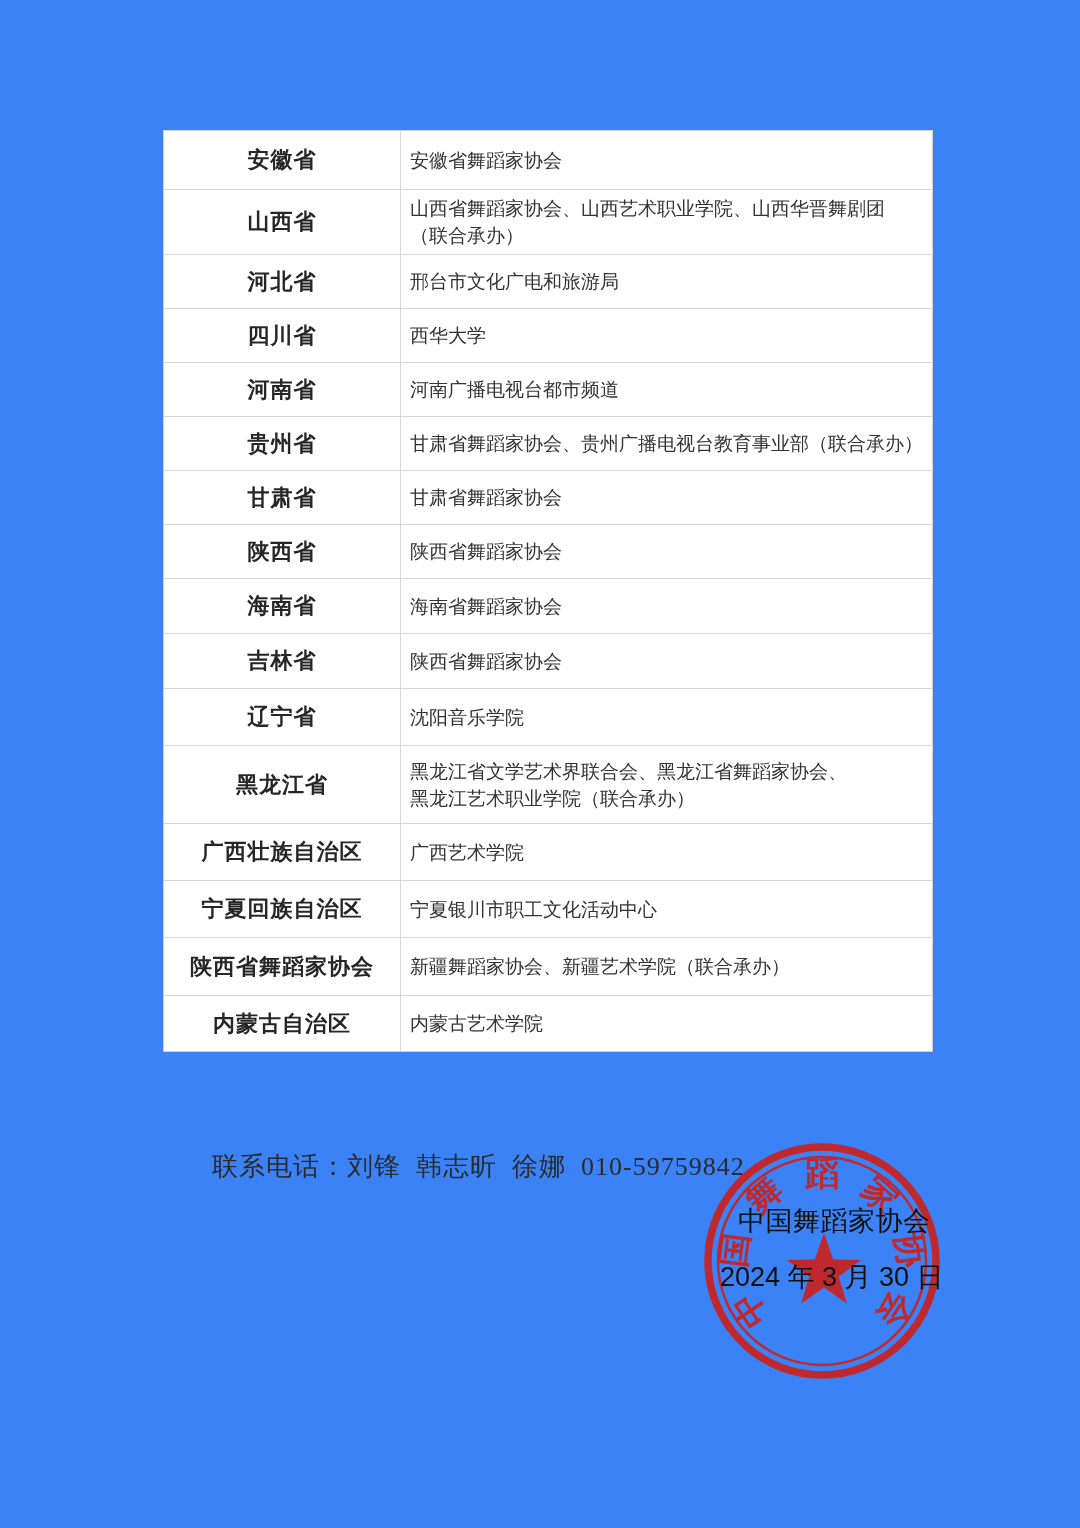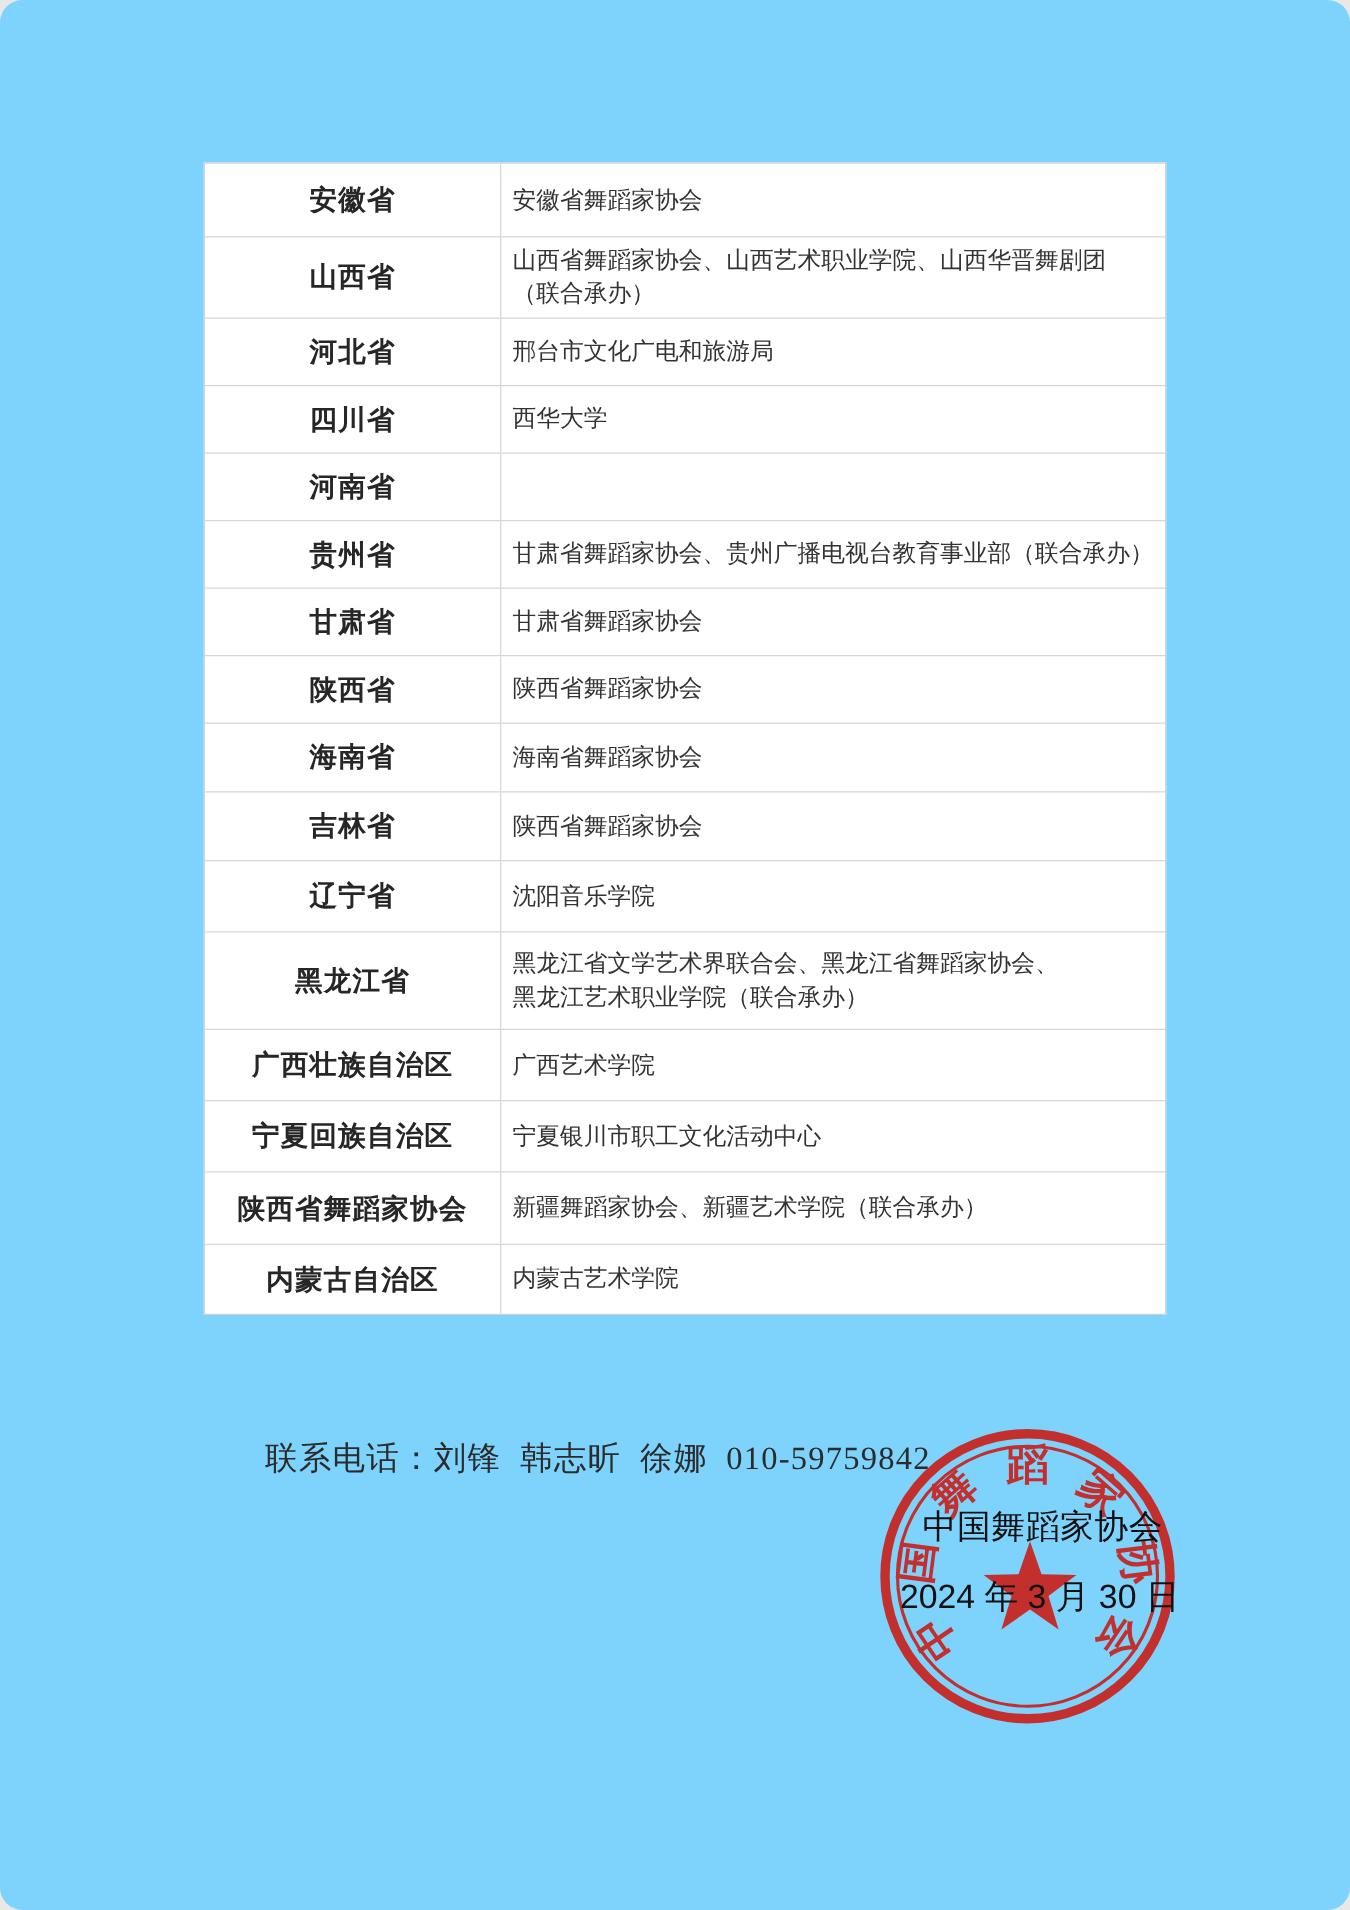--- a/index.html
+++ b/index.html
@@ -1,23 +1,22 @@
 <!DOCTYPE html>
 <html><head>
 <meta charset="utf-8">
 <style>
   html, body { margin: 0; padding: 0; background: #e8e8e8; }
   #page {
     position: relative;
     width: 1080px;
     height: 1528px;
-    background: #7dd3fc;
+    background: #3b82f6;
     overflow: hidden;
     font-family: "Liberation Sans", sans-serif;
-    border-radius: 18px;
   }
   
   #host-table {
     position: absolute;
     left: 163px;
     top: 130px;
     width: 770px;
     border: 1px solid #d2d2d2;
     box-sizing: border-box;
     background: #ffffff;
@@ -113,20 +112,21 @@
     <div class="trow" style="height:54px">
       <div class="cell-prov">河北省</div>
       <div class="cell-orgs">邢台市文化广电和旅游局</div>
     </div>
     <div class="trow" style="height:54px">
       <div class="cell-prov">四川省</div>
       <div class="cell-orgs">西华大学</div>
     </div>
     <div class="trow" style="height:54px">
       <div class="cell-prov">河南省</div>
+      <div class="cell-orgs">河南广播电视台都市频道</div>
     </div>
     <div class="trow" style="height:54px">
       <div class="cell-prov">贵州省</div>
       <div class="cell-orgs">甘肃省舞蹈家协会、贵州广播电视台教育事业部（联合承办）</div>
     </div>
     <div class="trow" style="height:54px">
       <div class="cell-prov">甘肃省</div>
       <div class="cell-orgs">甘肃省舞蹈家协会</div>
     </div>
     <div class="trow" style="height:54px">

